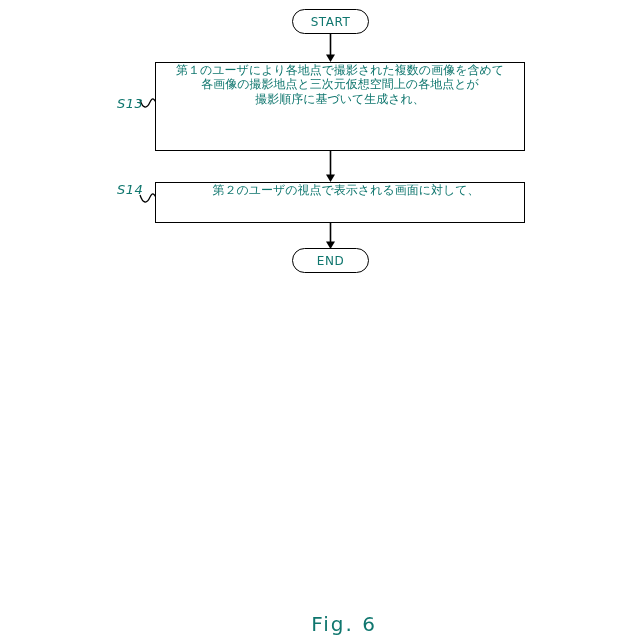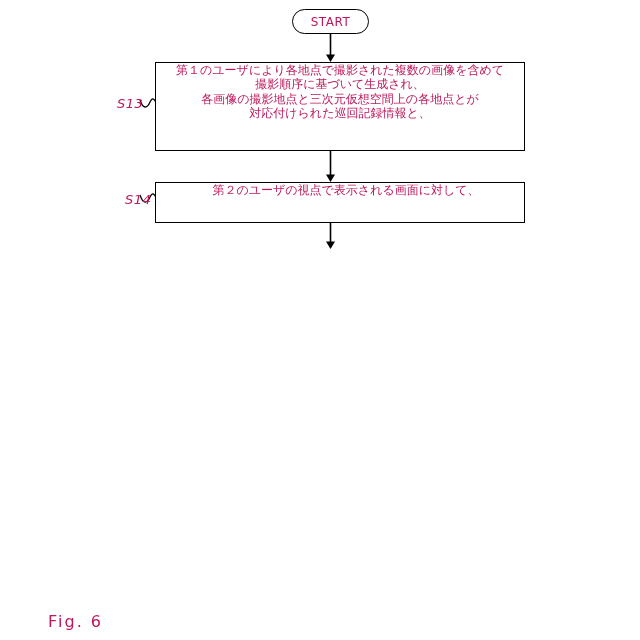--- a/index.html
+++ b/index.html
@@ -7,21 +7,21 @@
     padding: 0;
     background: #ffffff;
     font-family: "DejaVu Sans", "Liberation Sans", sans-serif;
   }
   .canvas {
     position: relative;
     width: 640px;
     height: 640px;
     background: #ffffff;
     overflow: hidden;
-    color: #be185d;
+    color: #0f766e;
   }
   .overlay-svg {
     position: absolute;
     left: 0;
     top: 0;
     width: 640px;
     height: 640px;
     pointer-events: none;
   }
   .terminal {
@@ -56,28 +56,28 @@
   .step-box.s13 { top: 62px;  height: 89px; }
   .step-box.s14 { top: 182px; height: 41px; padding-left: 12px; }
   .step-line { white-space: nowrap; }
   .step-label {
     position: absolute;
     font-size: 13px;
     letter-spacing: 0.5px;
     font-style: italic;
   }
   .step-label.s13 { left: 117px; top: 96px; }
-  .step-label.s14 { left: 117px; top: 192px; margin-left: 8px; }
+  .step-label.s14 { left: 117px; top: 182px; }
   .figure-caption {
     position: absolute;
     left: 0;
     right: 0;
     top: 612px;
-    text-align: left;
-    font-size: 16px;
+    text-align: center;
+    font-size: 20px;
     letter-spacing: 2px;
     padding-left: 48px;
   }
 </style>
 </head>
 <body>
 
 <div class="canvas">
 
   <svg class="overlay-svg" viewBox="0 0 640 640" xmlns="http://www.w3.org/2000/svg">
@@ -99,29 +99,31 @@
   <div class="terminal start">
     <span>START</span>
   </div>
 
   <div class="step-label s13">
     <span>S13</span>
   </div>
 
   <div class="step-box s13">
     <div class="step-line">第１のユーザにより各地点で撮影された複数の画像を含めて</div>
+    <div class="step-line">各画像の撮影地点と三次元仮想空間上の各地点とが</div>
     <div class="step-line">撮影順序に基づいて生成され、</div>
-    <div class="step-line">各画像の撮影地点と三次元仮想空間上の各地点とが</div>
-    <div class="step-line">対応付けられた巡回記録情報と、</div>
   </div>
 
   <div class="step-label s14">
     <span>S14</span>
   </div>
 
   <div class="step-box s14">
     <div class="step-line">第２のユーザの視点で表示される画面に対して、</div>
   </div>
 
+  <div class="terminal end">
+    <span>END</span>
+  </div>
 
   <div class="figure-caption">Fig. 6</div>
 
 </div>
 
 </body></html>

